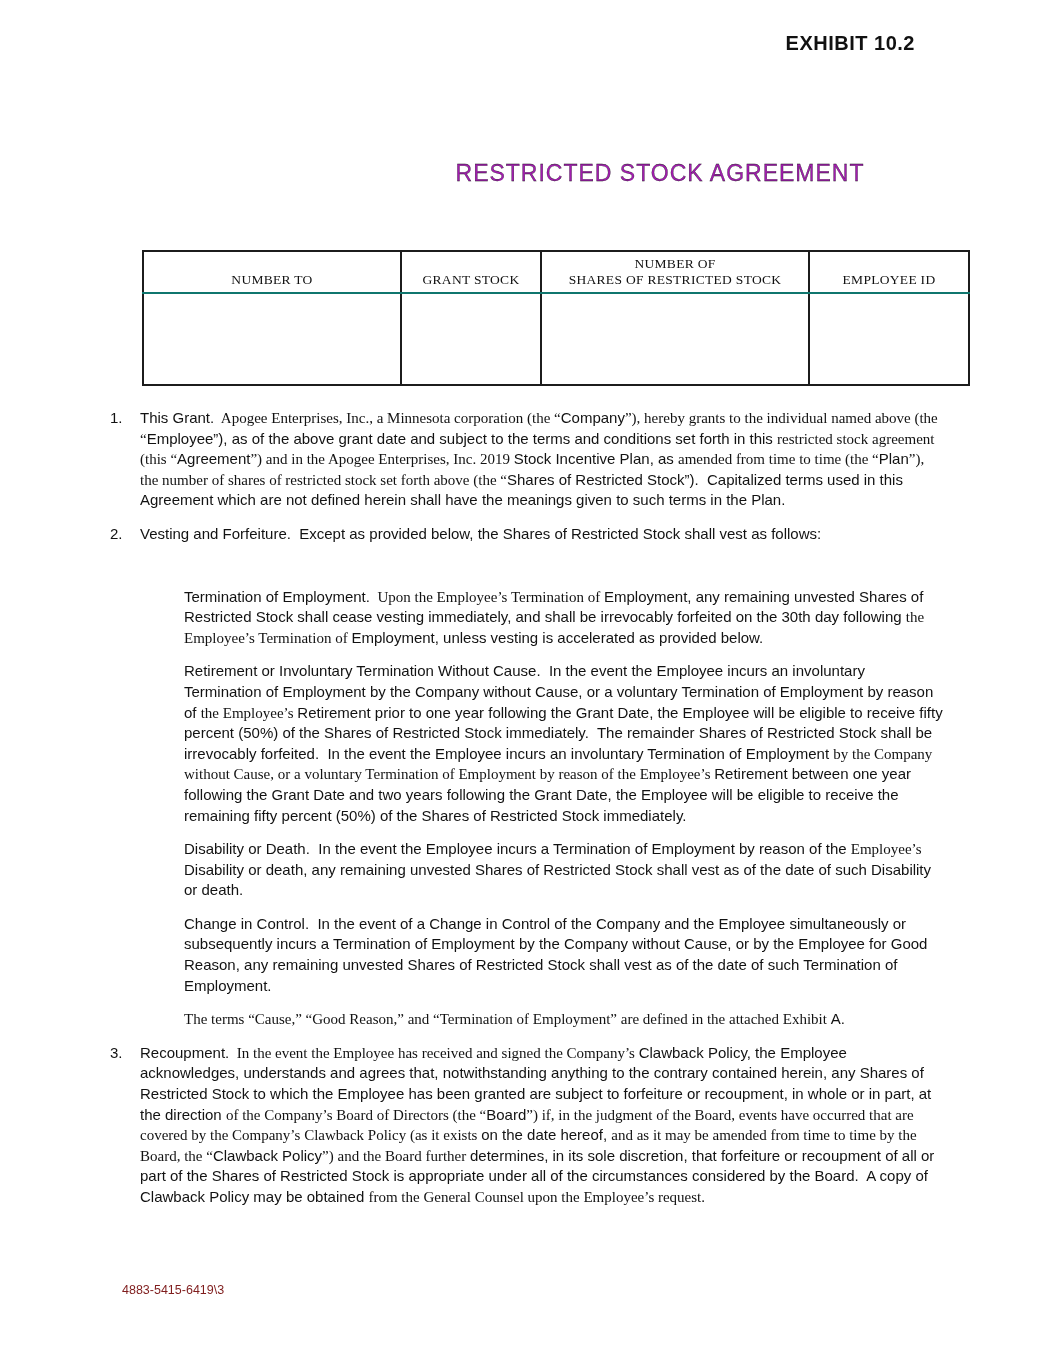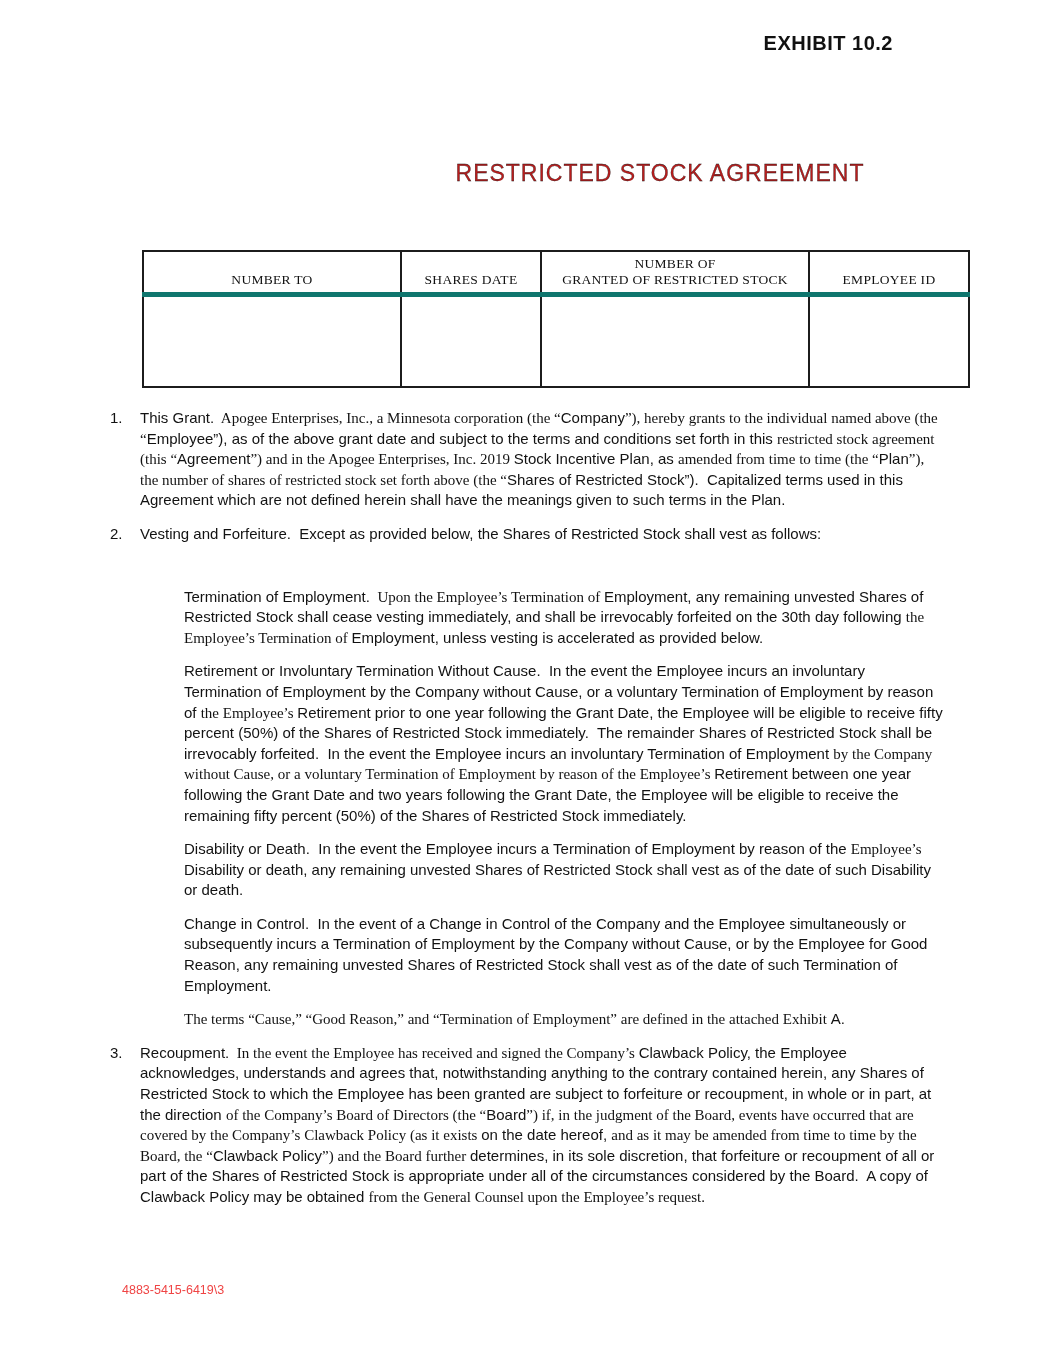--- a/index.html
+++ b/index.html
@@ -12,21 +12,21 @@
     background: #ffffff;
     color: #141414;
     overflow: hidden;
   }
   .f-sans  { font-family: "Liberation Sans", sans-serif; }
   .f-serif { font-family: "Liberation Serif", serif; }
 
   .exhibit {
     position: absolute;
     top: 32px;
-    right: 162px;
+    right: 140px;
     font-family: "Liberation Sans", sans-serif;
     font-size: 20px;
     font-weight: 700;
     letter-spacing: 0.5px;
     color: #111;
   }
 
   .logo-block {
     position: absolute;
     left: 160px;
@@ -38,21 +38,21 @@
   .doc-title {
     position: absolute;
     left: 440px;
     top: 160px;
     width: 440px;
     text-align: center;
     font-family: "Liberation Sans", sans-serif;
     font-size: 23px;
     font-weight: 400;
     letter-spacing: 1px;
-    color: #b91c1c;
+    color: #a21caf;
     -webkit-text-stroke: 0.3px #161616;
     white-space: nowrap;
   }
 
   table.grant-table {
     position: absolute;
     left: 142px;
     top: 250px;
     width: 826px;
     border-collapse: collapse;
@@ -63,21 +63,21 @@
   col.c2 { width: 140px; }
   col.c3 { width: 268px; }
   col.c4 { width: 160px; }
   table.grant-table th {
     font-family: "Liberation Serif", serif;
     font-weight: 400;
     font-size: 13.5px;
     letter-spacing: 0.3px;
     vertical-align: bottom;
     padding: 4px 4px 4px 4px;
-    border-bottom: 5px solid #0f766e;
+    border-bottom: 2px solid #0f766e;
     color: #111;
     height: 34px;
   }
   table.grant-table th + th, table.grant-table td + td {
     border-left: 2px solid #1c1c1c;
   }
   table.grant-table td { height: 92px; }
 
   .body-text {
     position: absolute;
@@ -98,21 +98,21 @@
   .subs { padding-top: 42px; margin-left: 44px; }
   .sub { white-space: pre-wrap; }
   .sub + .sub { margin-top: 13px; }
 
   .footer-id {
     position: absolute;
     left: 122px;
     top: 1283px;
     font-family: "Liberation Sans", sans-serif;
     font-size: 12.5px;
-    color: #ef4444;
+    color: #7f1d1d;
   }
 </style>
 </head>
 <body>
 
 <div class="page">
 
   <div class="exhibit">EXHIBIT 10.2</div>
 
 
@@ -124,25 +124,25 @@
         <col class="c2">
         <col class="c3">
         <col class="c4">
       </colgroup>
     <thead>
       <tr>
           <th>
             <div>NUMBER TO</div>
           </th>
           <th>
-            <div>SHARES DATE</div>
+            <div>GRANT STOCK</div>
           </th>
           <th>
             <div>NUMBER OF</div>
-            <div>GRANTED OF RESTRICTED STOCK</div>
+            <div>SHARES OF RESTRICTED STOCK</div>
           </th>
           <th>
             <div>EMPLOYEE ID</div>
           </th>
         </tr>
     </thead>
     <tbody>
       <tr>
           <td></td>
           <td></td>

